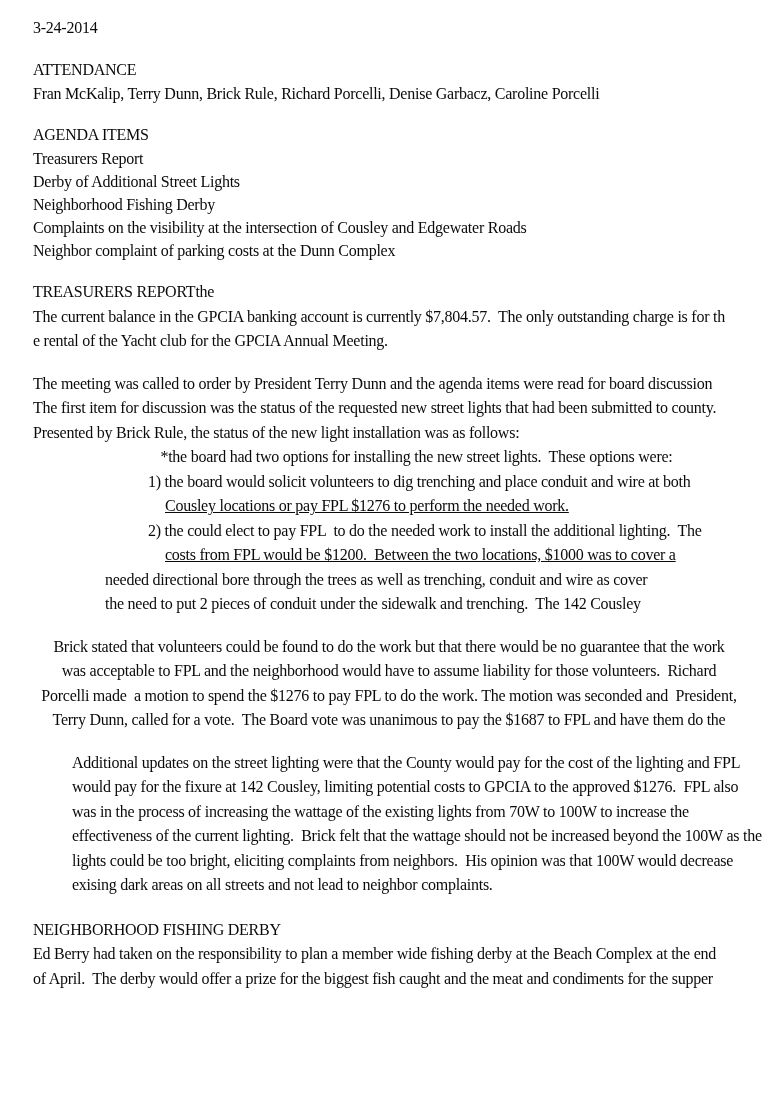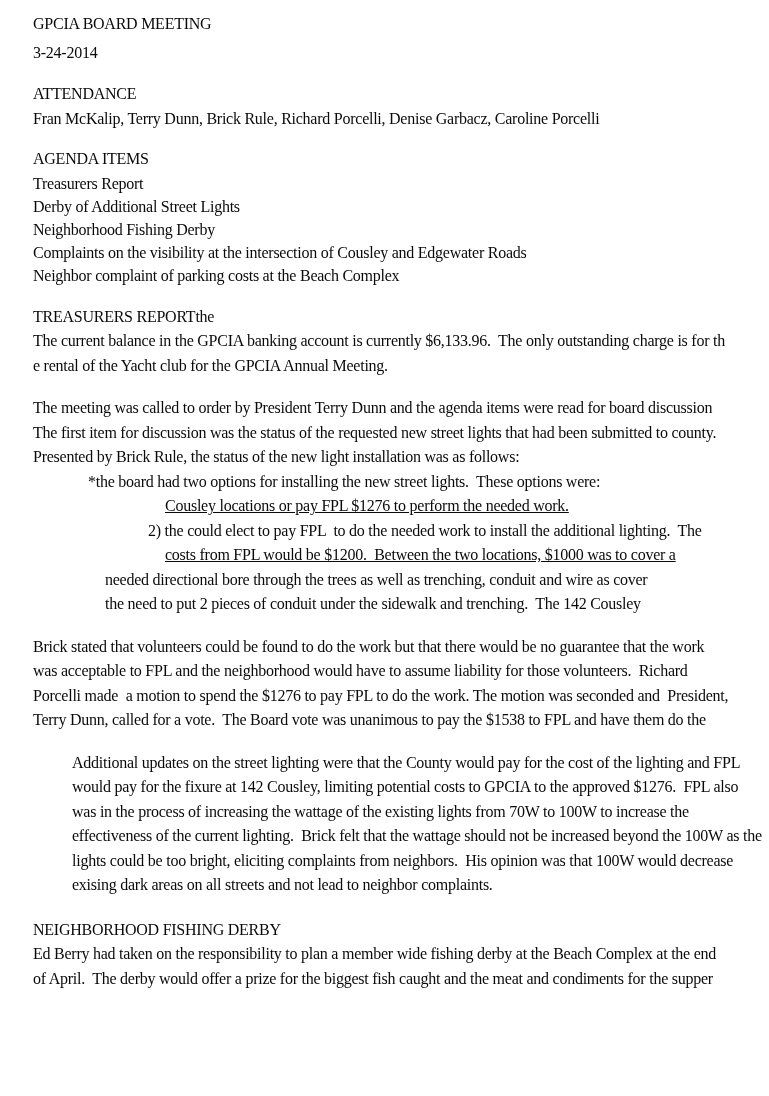--- a/index.html
+++ b/index.html
@@ -26,73 +26,73 @@
   .heading {
     line-height: 24.5px;
     white-space: pre;
   }
   .agenda .line { line-height: 23px; }
   .date-line { margin-top: 4px; }
   .sec-attendance { margin-top: 17px; }
   .sec-agenda { margin-top: 16px; }
   .sec-treasurers { margin-top: 18px; }
   .sec-streetlights { margin-top: 18px; }
-  .sec-vote { margin-top: 18px; }
+  .sec-vote { margin-top: 18px; text-align: center; }
   .sec-updates { margin-top: 18px; margin-left: 39px; }
   .sec-derby { margin-top: 20px; }
-  .ind1  { padding-left: 55px; }
+  .ind1  { padding-left: 55px; text-align: center; }
   .ind1b { padding-left: 72px; }
   .ind2  { padding-left: 115px; }
   .ind2b { padding-left: 132px; text-decoration: underline; }
 </style>
 </head>
 <body>
 
 <div class="page">
 
-  <div class="heading">GPCIA BOARD MEETING</div>
   <div class="line date-line">3-24-2014</div>
 
   <div class="sec-attendance">
     <div class="heading">ATTENDANCE</div>
     <div class="line">Fran McKalip, Terry Dunn, Brick Rule, Richard Porcelli, Denise Garbacz, Caroline Porcelli</div>
   </div>
 
   <div class="sec-agenda agenda">
     <div class="heading">AGENDA ITEMS</div>
     <div class="line">Treasurers Report</div>
     <div class="line">Derby of Additional Street Lights</div>
     <div class="line">Neighborhood Fishing Derby</div>
     <div class="line">Complaints on the visibility at the intersection of Cousley and Edgewater Roads</div>
-    <div class="line">Neighbor complaint of parking costs at the Beach Complex</div>
+    <div class="line">Neighbor complaint of parking costs at the Dunn Complex</div>
   </div>
 
   <div class="sec-treasurers">
     <div class="heading">TREASURERS REPORTthe</div>
-    <div class="line">The current balance in the GPCIA banking account is currently $6,133.96.  The only outstanding charge is for th</div>
+    <div class="line">The current balance in the GPCIA banking account is currently $7,804.57.  The only outstanding charge is for th</div>
     <div class="line">e rental of the Yacht club for the GPCIA Annual Meeting.</div>
   </div>
 
   <div class="sec-streetlights">
     <div class="line">The meeting was called to order by President Terry Dunn and the agenda items were read for board discussion</div>
     <div class="line">The first item for discussion was the status of the requested new street lights that had been submitted to county.</div>
     <div class="line">Presented by Brick Rule, the status of the new light installation was as follows:</div>
     <div class="line ind1">*the board had two options for installing the new street lights.  These options were:</div>
+    <div class="line ind2">1) the board would solicit volunteers to dig trenching and place conduit and wire at both</div>
     <div class="line ind2b">Cousley locations or pay FPL $1276 to perform the needed work.</div>
     <div class="line ind2">2) the could elect to pay FPL  to do the needed work to install the additional lighting.  The</div>
     <div class="line ind2b">costs from FPL would be $1200.  Between the two locations, $1000 was to cover a</div>
     <div class="line ind1b">needed directional bore through the trees as well as trenching, conduit and wire as cover</div>
     <div class="line ind1b">the need to put 2 pieces of conduit under the sidewalk and trenching.  The 142 Cousley</div>
   </div>
 
   <div class="sec-vote">
     <div class="line">Brick stated that volunteers could be found to do the work but that there would be no guarantee that the work</div>
     <div class="line">was acceptable to FPL and the neighborhood would have to assume liability for those volunteers.  Richard</div>
     <div class="line">Porcelli made  a motion to spend the $1276 to pay FPL to do the work. The motion was seconded and  President,</div>
-    <div class="line">Terry Dunn, called for a vote.  The Board vote was unanimous to pay the $1538 to FPL and have them do the</div>
+    <div class="line">Terry Dunn, called for a vote.  The Board vote was unanimous to pay the $1687 to FPL and have them do the</div>
   </div>
 
   <div class="sec-updates">
     <div class="line">Additional updates on the street lighting were that the County would pay for the cost of the lighting and FPL</div>
     <div class="line">would pay for the fixure at 142 Cousley, limiting potential costs to GPCIA to the approved $1276.  FPL also</div>
     <div class="line">was in the process of increasing the wattage of the existing lights from 70W to 100W to increase the</div>
     <div class="line">effectiveness of the current lighting.  Brick felt that the wattage should not be increased beyond the 100W as the</div>
     <div class="line">lights could be too bright, eliciting complaints from neighbors.  His opinion was that 100W would decrease</div>
     <div class="line">exising dark areas on all streets and not lead to neighbor complaints.</div>
   </div>

